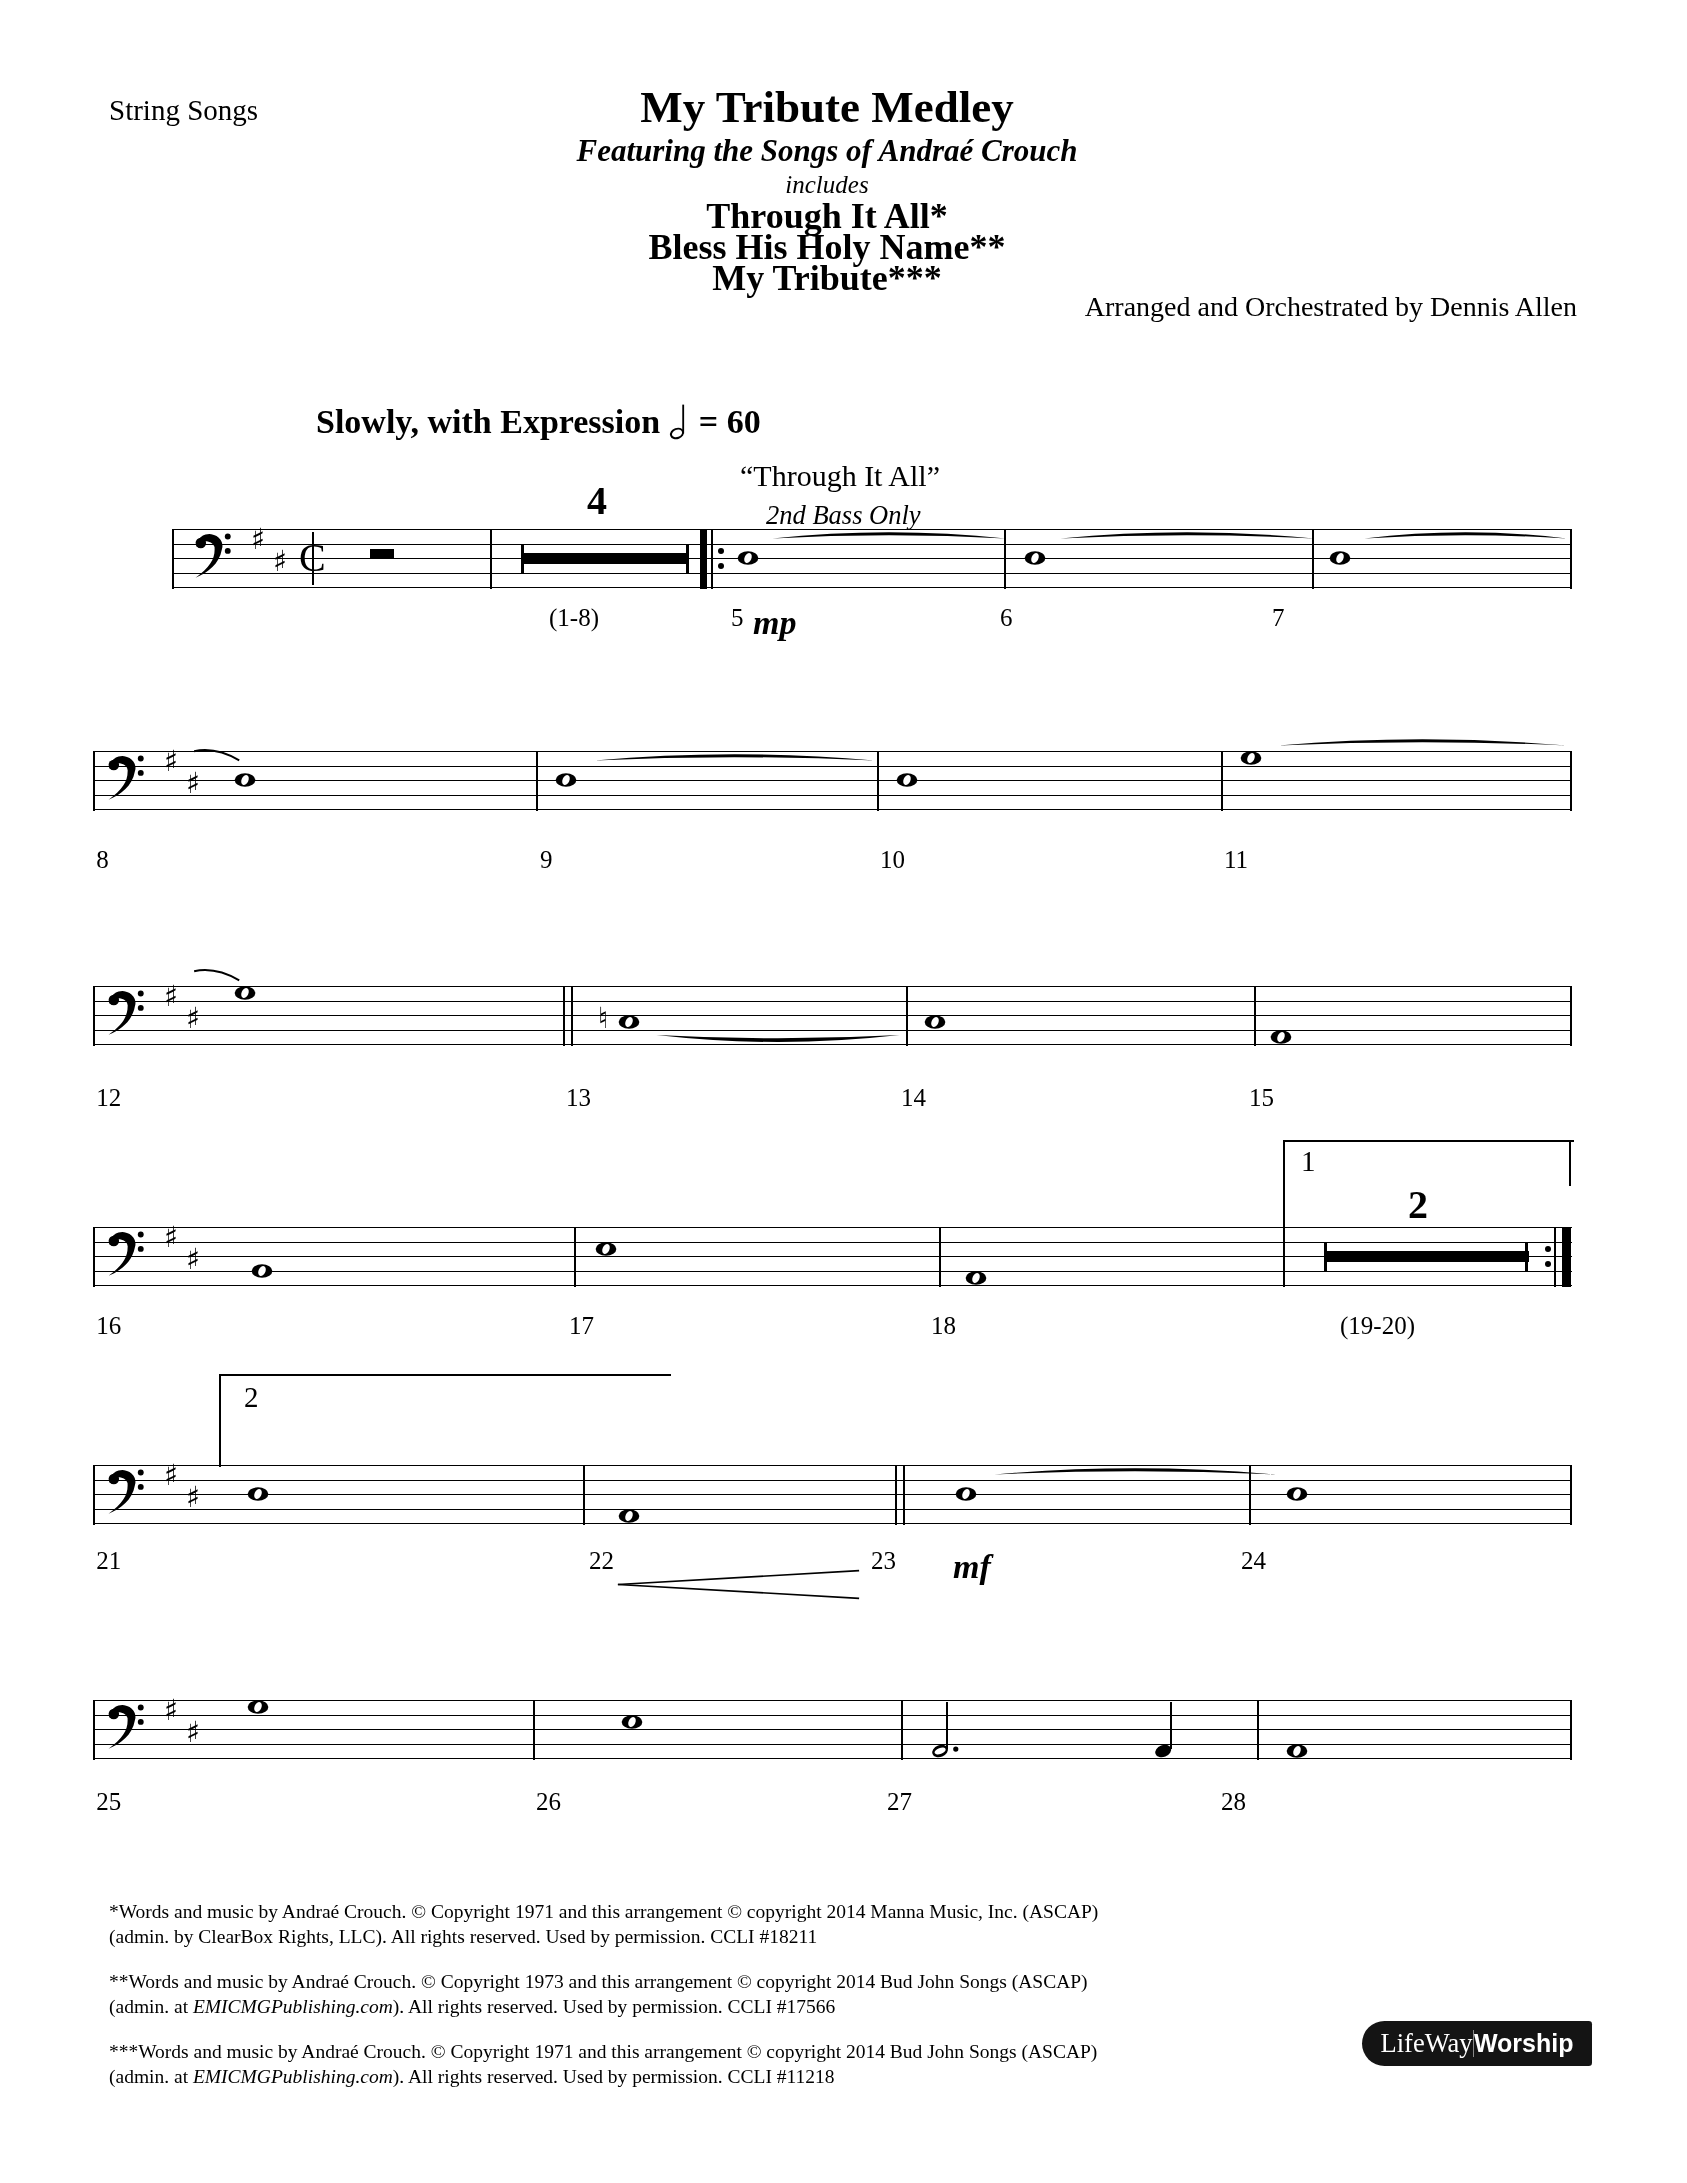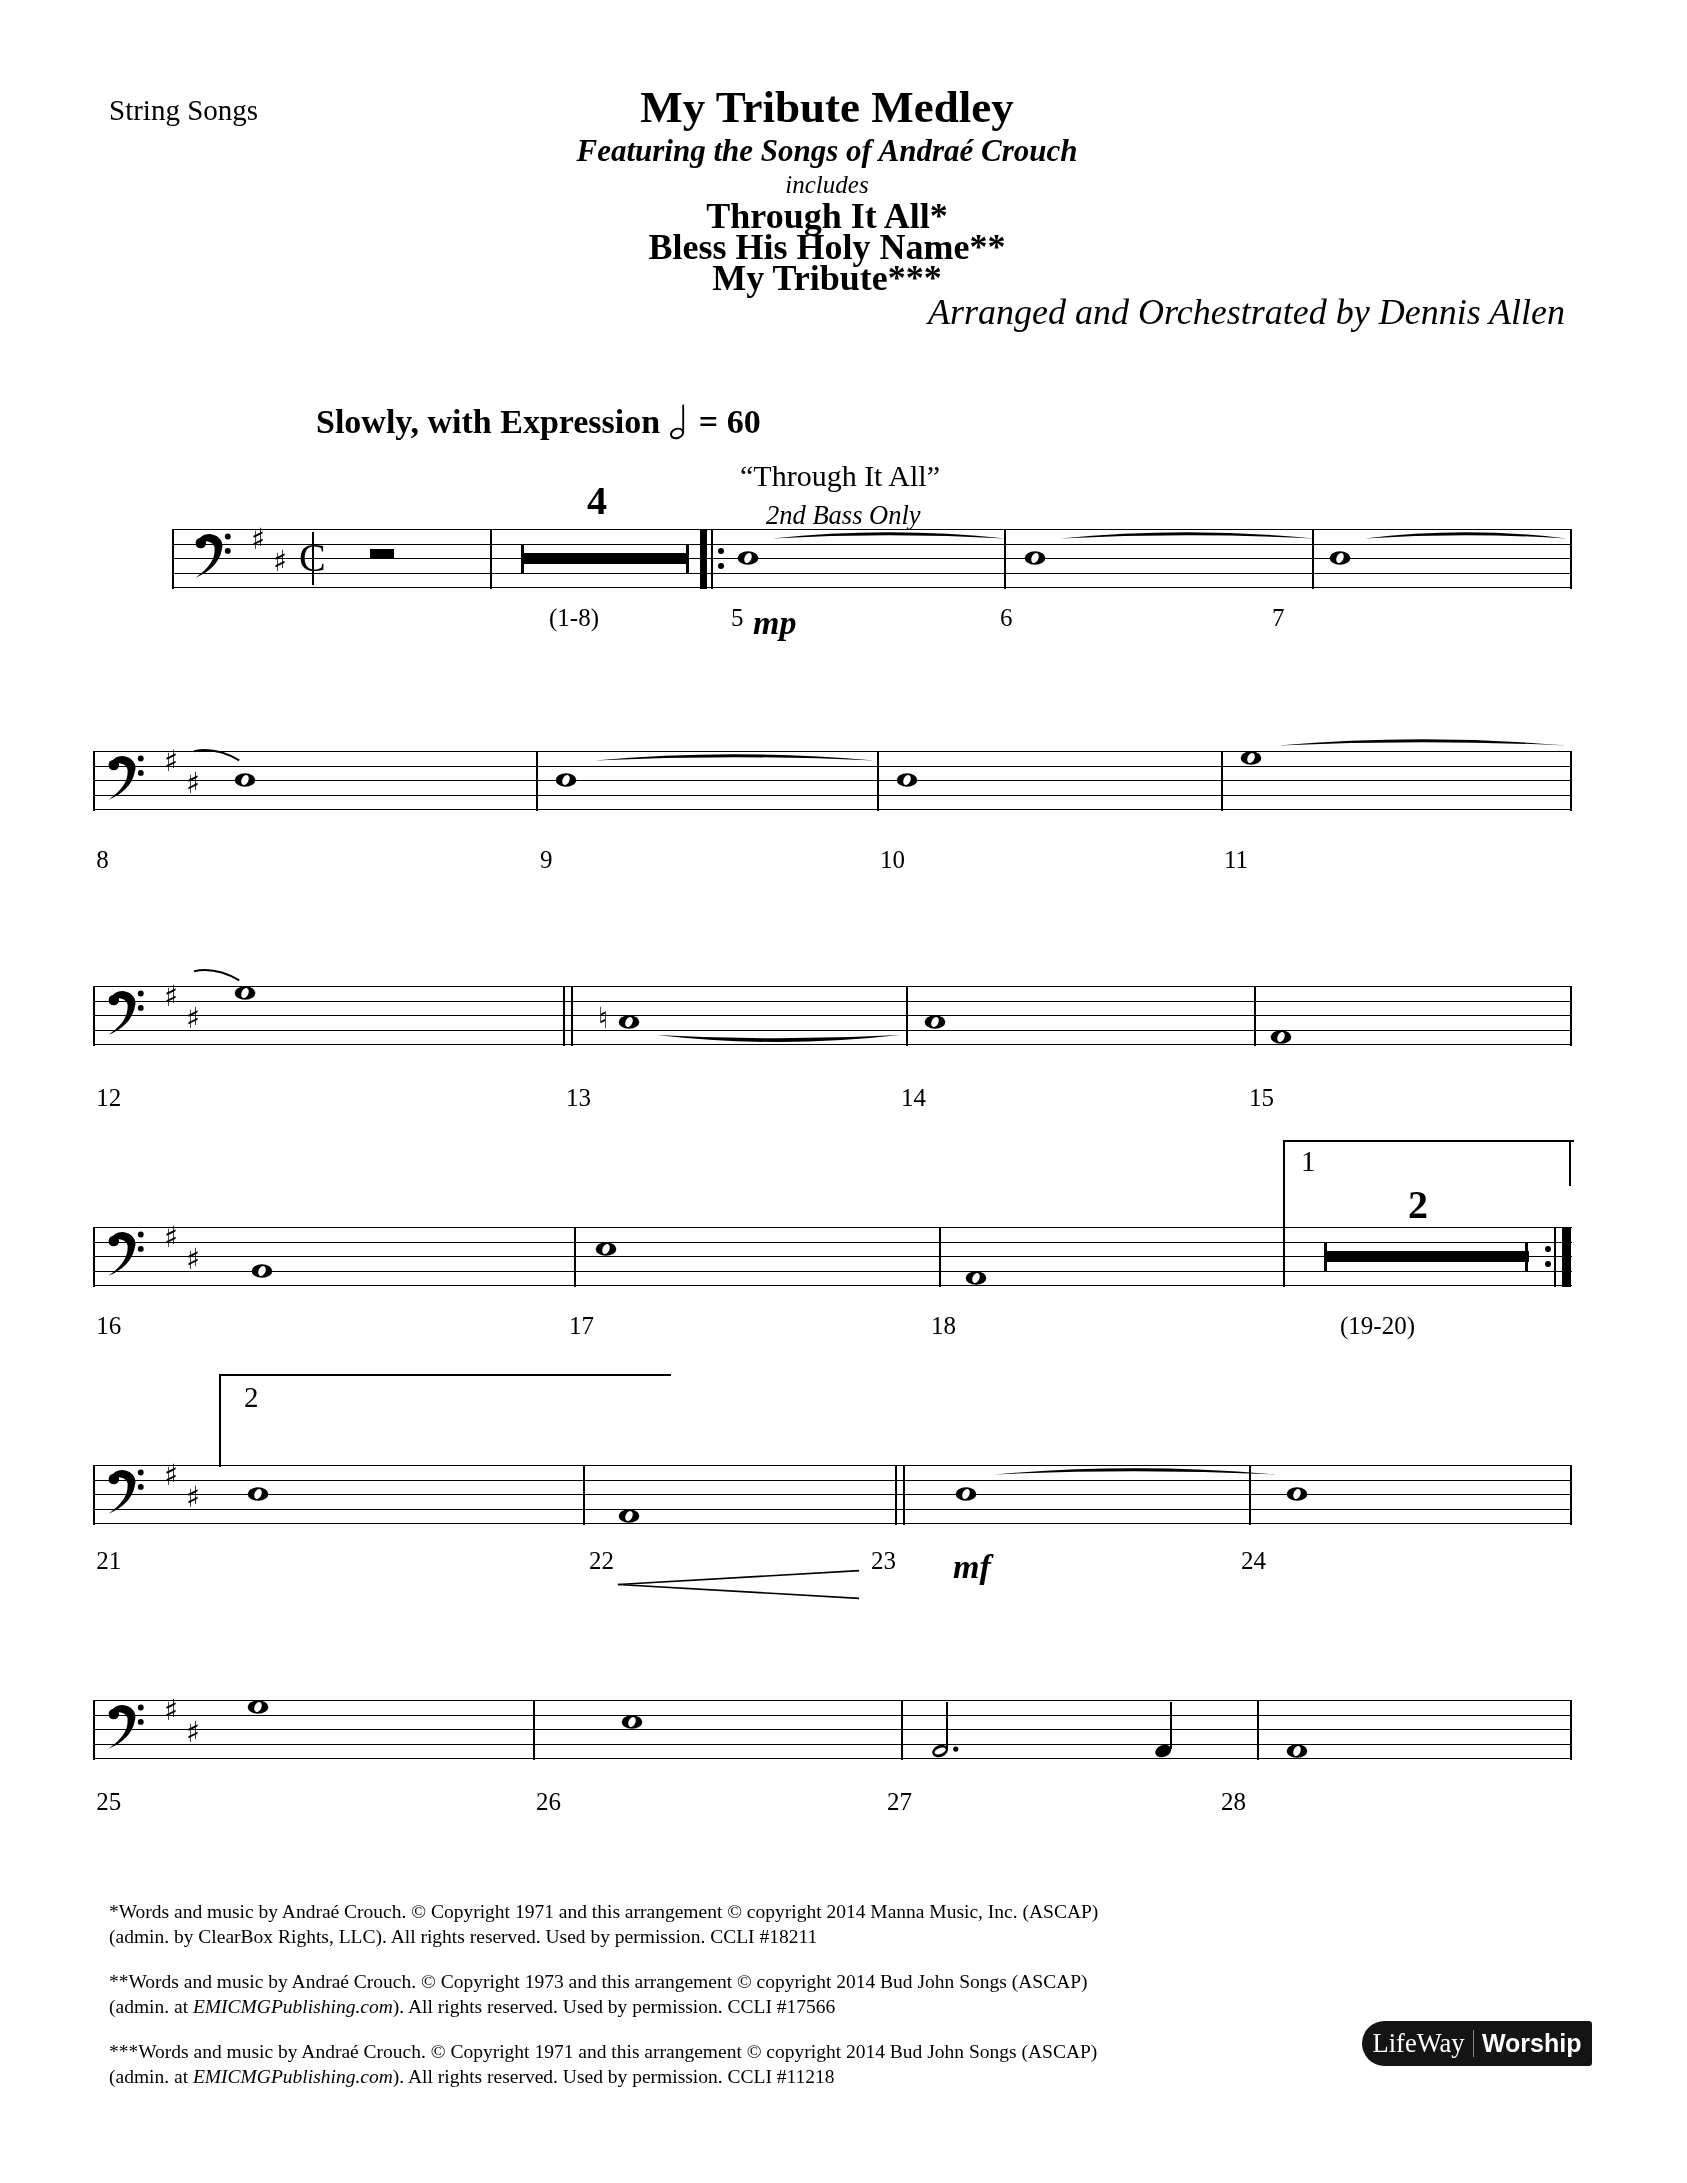--- a/index.html
+++ b/index.html
@@ -6,21 +6,21 @@
   #page{position:relative;width:1687px;height:2183px;background:#ffffff;
         font-family:"Liberation Serif",serif;color:#000;overflow:hidden;margin:0 auto;}
   .abs{position:absolute;}
   
   .part-name{font-size:29px;}
   .title-block{left:397px;top:83px;width:860px;text-align:center;}
   .title{font-size:45px;font-weight:bold;line-height:49px;}
   .subtitle{font-size:31px;font-weight:bold;font-style:italic;line-height:37px;}
   .includes{font-size:25px;font-style:italic;line-height:32px;}
   .song{font-size:36px;font-weight:bold;line-height:31px;}
-  .arranger{font-size:36px;font-style:italic;right:122px;top:291px;}
+  .arranger{font-size:28px;right:110px;top:291px;}
   
   .tempo-row{left:316px;top:402px;display:flex;align-items:flex-start;gap:9.3px;}
   .tempo-text{font-size:34px;font-weight:bold;line-height:40px;}
   .section-title{left:740px;top:459px;font-size:30px;}
   .second-time{left:766px;top:500px;font-size:26.5px;font-style:italic;}
   
   .system{position:absolute;}
   .staff-line{position:absolute;left:0;right:0;height:1.3px;background:#000;}
   .barline{position:absolute;top:0;height:60px;width:1.7px;background:#000;}
   .barline.thick{width:6.6px;}
@@ -34,21 +34,21 @@
   .mnum{position:absolute;font-size:25px;line-height:26.5px;}
   .mrest-num{position:absolute;font-size:40px;font-weight:bold;line-height:40px;}
   .ending-num{position:absolute;font-size:29px;line-height:30px;}
   .dynamic{position:absolute;font-size:34px;font-style:italic;font-weight:bold;line-height:34px;}
   .ending{position:absolute;border-top:2.3px solid #000;border-left:2.3px solid #000;}
   .ending-r{position:absolute;width:2.3px;background:#000;}
   .stem{position:absolute;width:2px;background:#000;}
   
   .fn{left:109px;font-size:19.5px;line-height:24.5px;}
   .logo{left:1362px;top:2021px;width:230px;height:45px;background:#141414;
-        border-radius:22.5px 3.3px 3.3px 22.5px;display:flex;align-items:center;justify-content:center;gap:8px;}
+        border-radius:22.5px 3.3px 3.3px 22.5px;display:flex;align-items:center;justify-content:center;gap:0;}
   .logo-brand{color:#fff;font-size:26.5px;font-family:"Liberation Serif",serif;}
   .logo-div{width:1.3px;height:26.5px;background:#888;}
   .logo-suffix{color:#fff;font-size:25px;font-weight:bold;font-family:"Liberation Sans",sans-serif;}
 </style>
 </head>
 <body>
 
 <div id="page">
 
   <div class="abs part-name" style="left:109px;top:94px;">String Songs</div>

